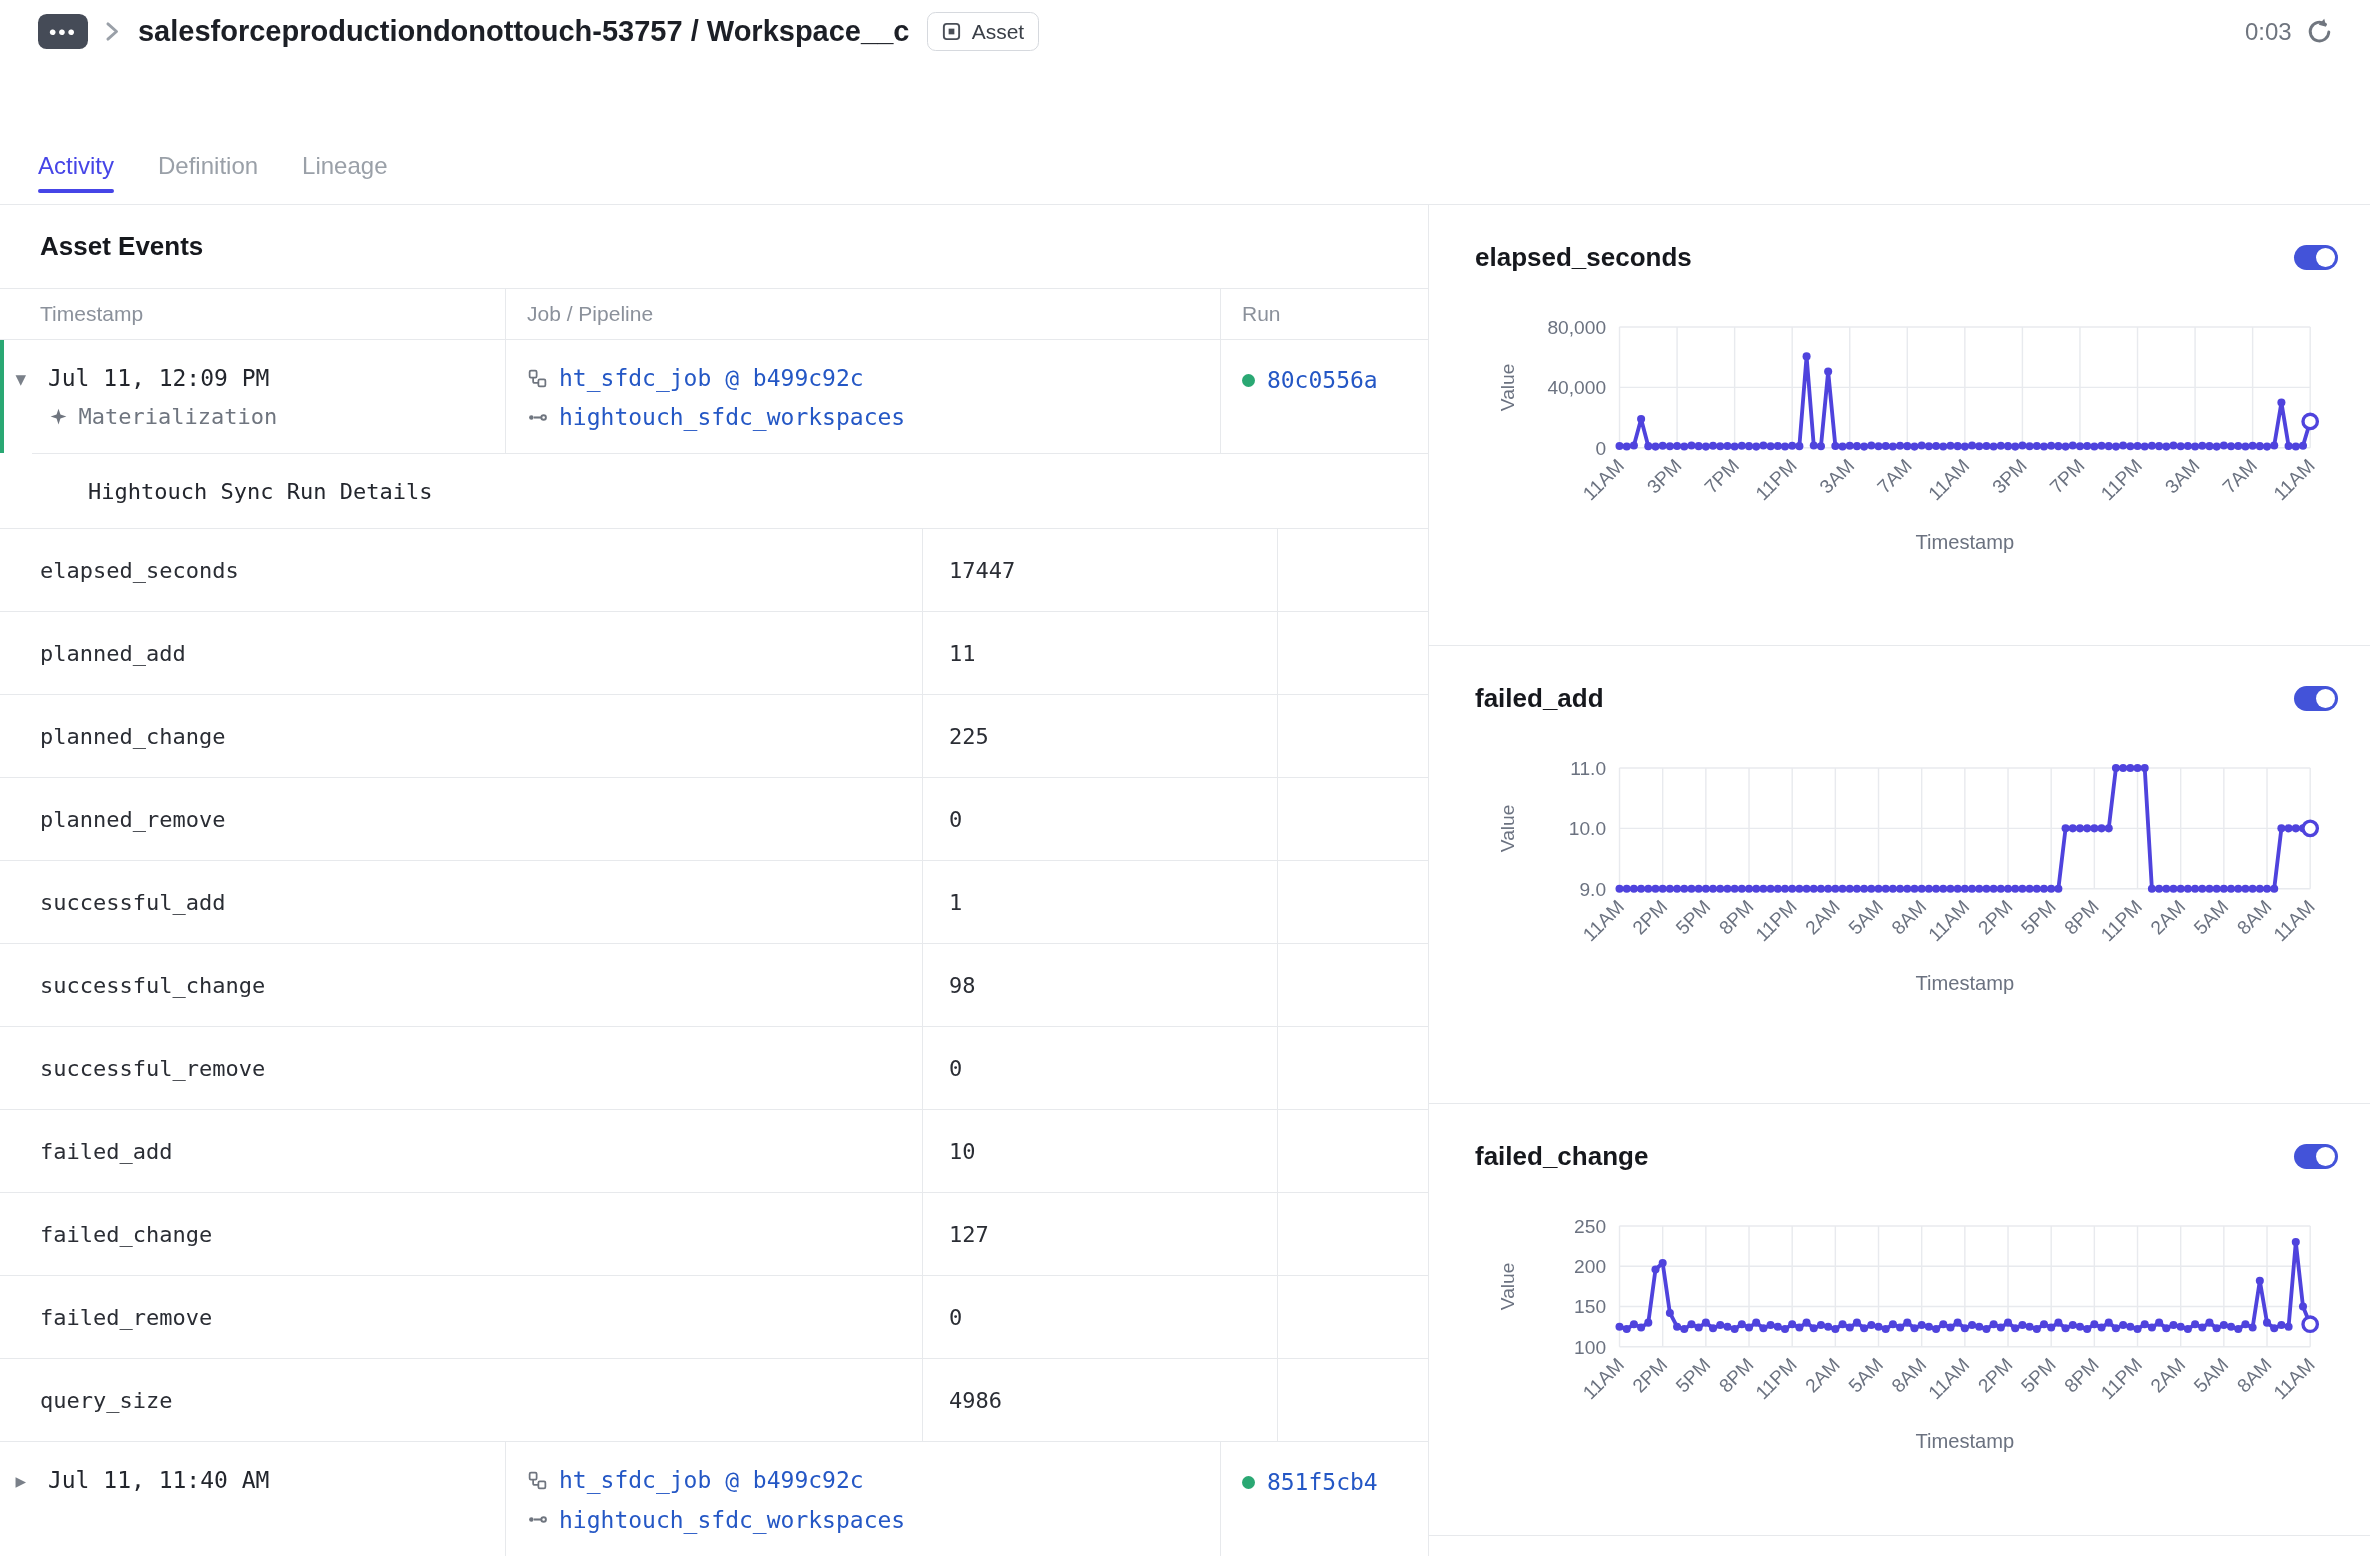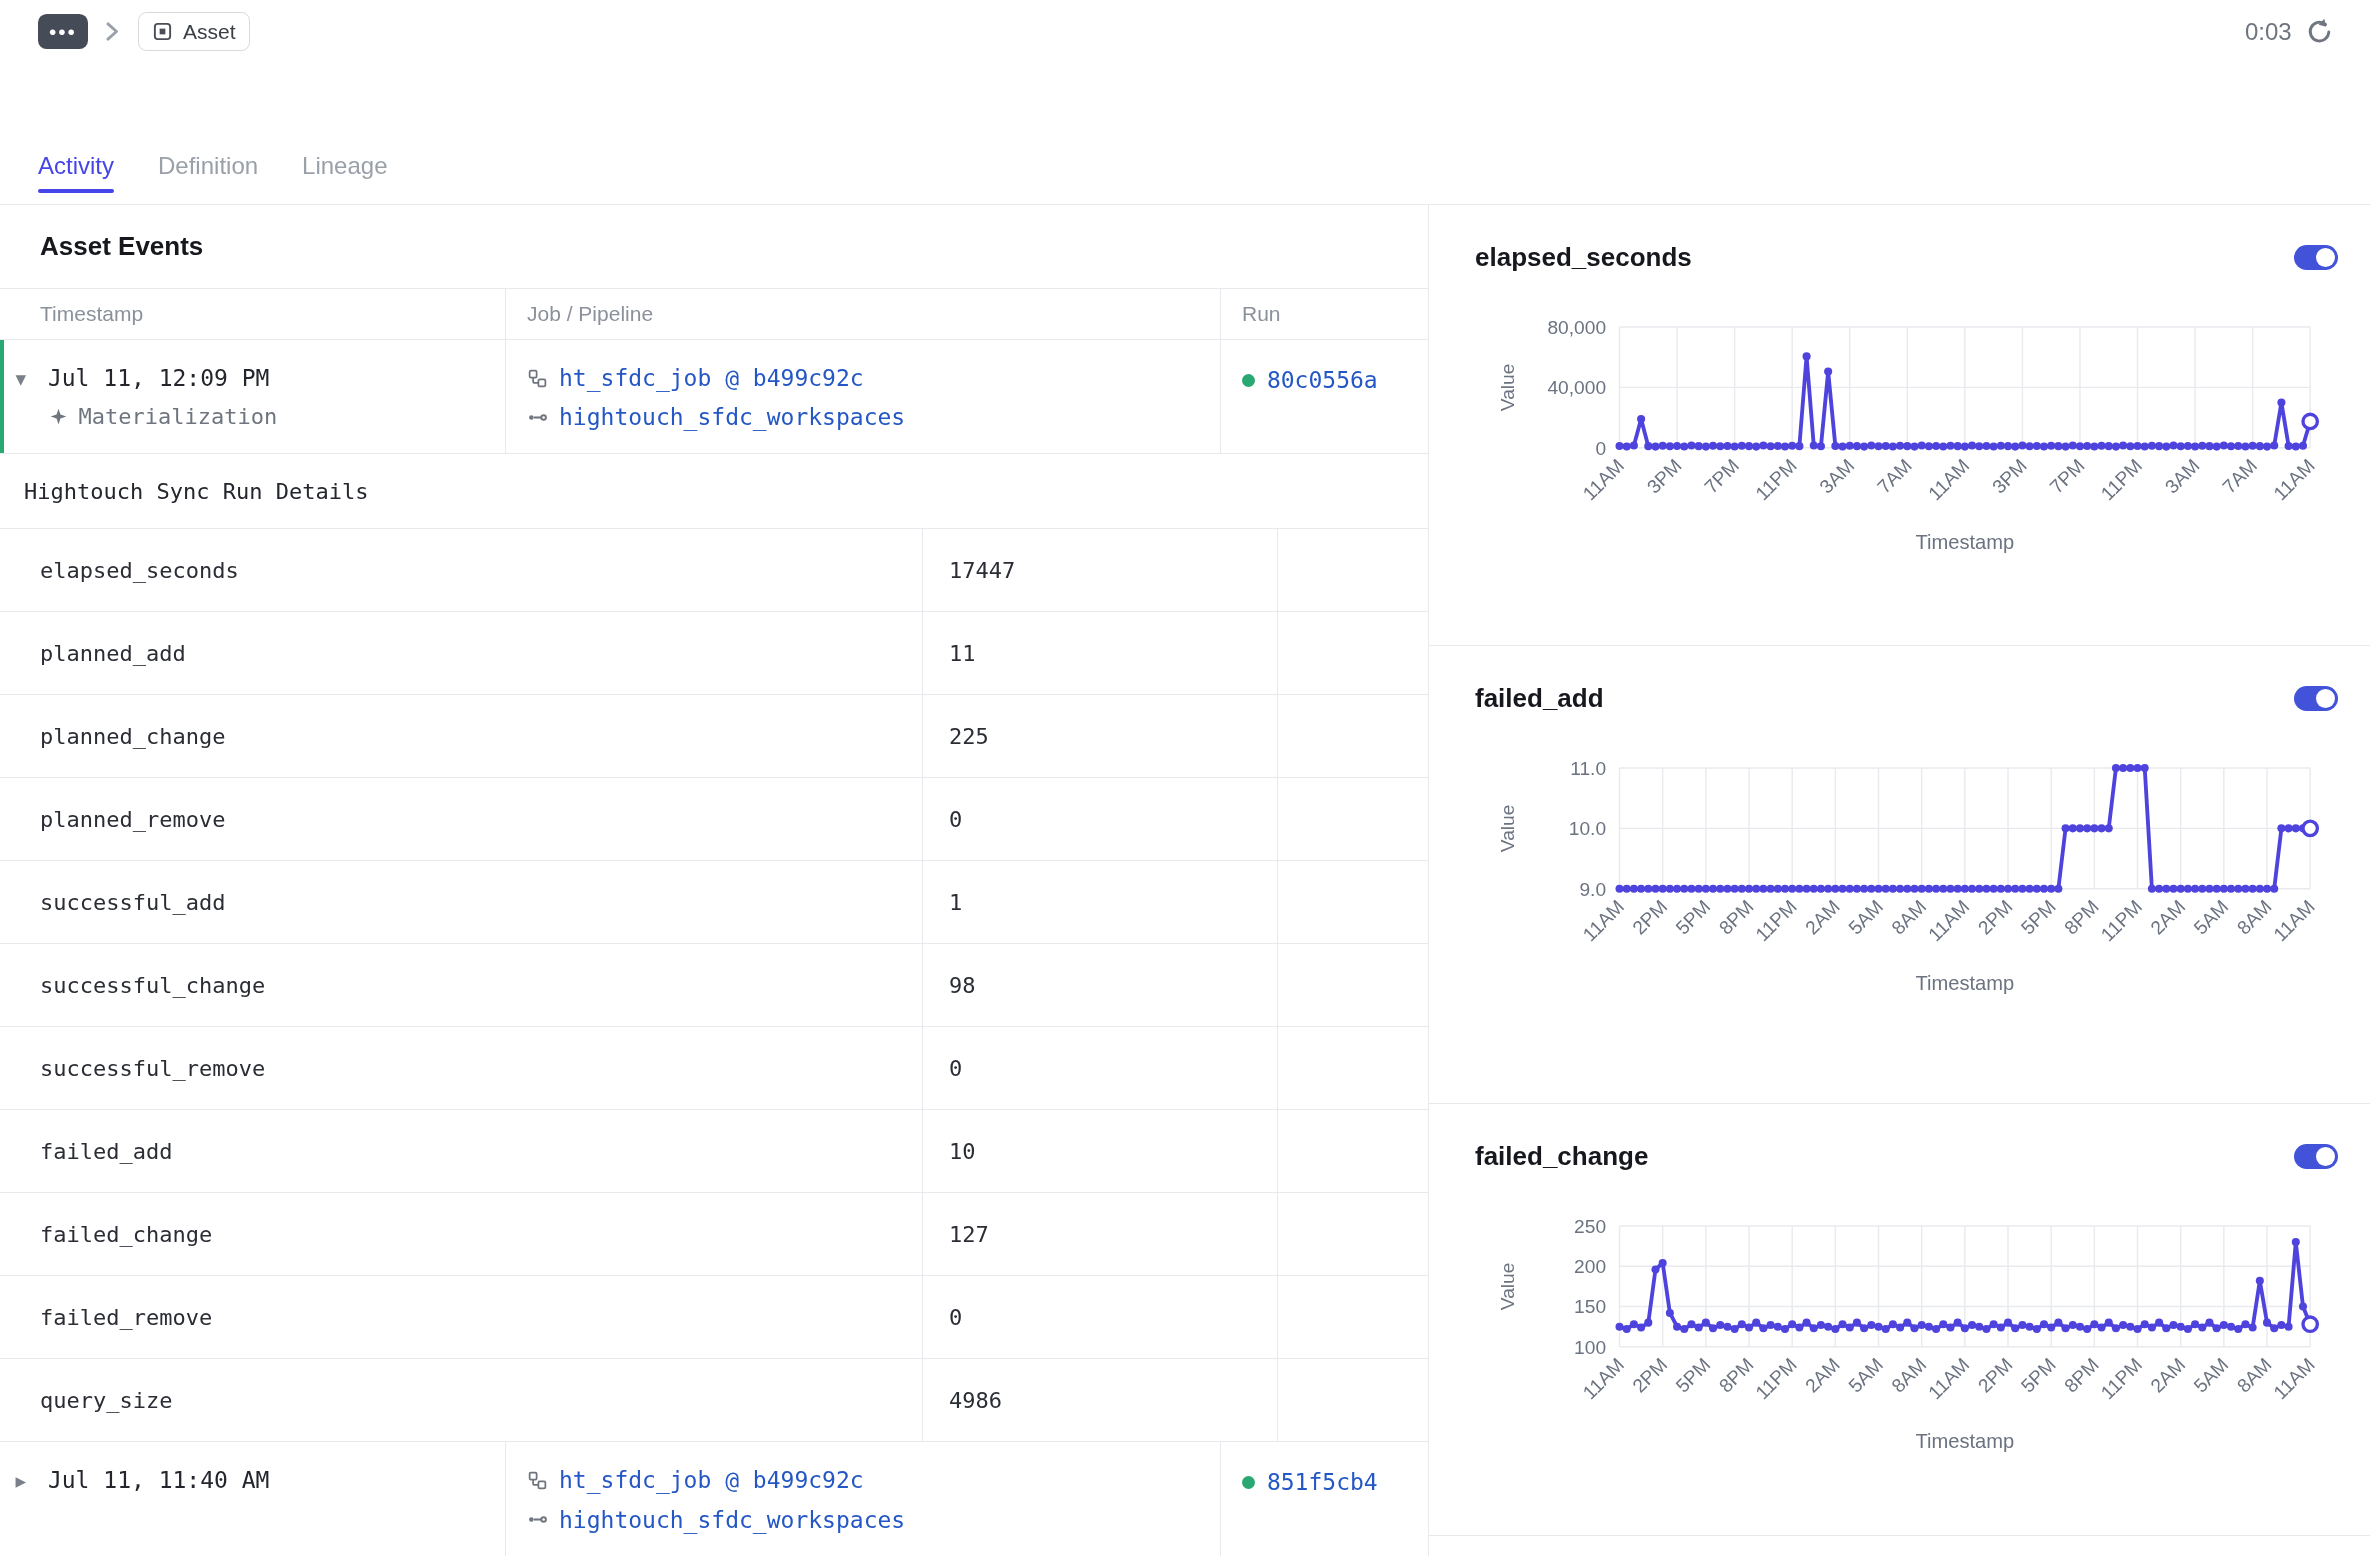--- a/index.html
+++ b/index.html
@@ -55,22 +55,22 @@
   .ts-l1{font-family:"DejaVu Sans Mono",monospace;font-size:23px;color:#23262d;}
   .ts-l2{margin-top:13.4px;display:flex;align-items:center;gap:9.6px;color:var(--gray2);
          font-family:"DejaVu Sans Mono",monospace;font-size:22px;}
   .job-cell{padding:25px 0 0 21px;border-left:1px solid var(--border);}
   .job-line{display:flex;align-items:center;gap:11px;}
   .job-line + .job-line{margin-top:13.4px;}
   .link{font-family:"DejaVu Sans Mono",monospace;font-size:23px;color:var(--link);cursor:pointer;text-decoration:none;}
   .run-cell{padding:27px 0 0 21px;border-left:1px solid var(--border);display:flex;gap:11.5px;}
   .run-dot{width:13.4px;height:13.4px;border-radius:50%;background:var(--green);margin-top:6.7px;flex:none;}
 
-  .details-heading{height:75px;border-top:1px solid var(--border);display:flex;align-items:center;padding-left:24px;
-                   font-family:"DejaVu Sans Mono",monospace;font-size:22px;color:#23262d;}
+  .details-heading{height:75px;border-top:1px solid var(--border);display:flex;align-items:center;padding-left:56px;
+                   font-family:"DejaVu Sans Mono",monospace;font-size:22px;color:#23262d;margin-left:32px;}
   .kv-row{height:83px;display:grid;grid-template-columns:922px 355px 1fr;border-top:1px solid var(--border);}
   .kv-key{display:flex;align-items:center;padding-left:40px;font-family:"DejaVu Sans Mono",monospace;font-size:22px;color:var(--mono-dark);}
   .kv-val{border-left:1px solid var(--border);display:flex;align-items:center;padding-left:26px;
           font-family:"DejaVu Sans Mono",monospace;font-size:22px;color:var(--mono-dark);}
   .kv-extra{border-left:1px solid var(--border);}
 
   
   .chart-section{padding:0 33px 0 46px;border-bottom:1px solid var(--border);}
   .chart-section.s1{height:441px;}
   .chart-section.s2{height:458px;}
@@ -88,20 +88,21 @@
 <body>
 
 <header class="topbar">
   <div class="tb-left">
     <div class="menu-btn">
       <span>•••</span>
     </div>
     <svg width="15.4" height="23" viewBox="0 0 16 24">
       <path d="M3 4 L12 12 L3 20" fill="none" stroke="#9aa0a8" stroke-width="3" stroke-linecap="round" stroke-linejoin="round"></path>
     </svg>
+    <h1 class="page-title">salesforceproductiondonottouch-53757 / Workspace__c</h1>
     <div class="asset-badge">
       <svg width="21" height="21" viewBox="0 0 22 22">
         <rect x="3" y="3" width="16" height="16" rx="3" fill="none" stroke="#4a4f57" stroke-width="2"></rect>
         <rect x="8" y="8" width="6" height="6" fill="#4a4f57"></rect>
       </svg>
       <span>Asset</span>
     </div>
   </div>
   <div class="tb-right">
     <span class="timer">0:03</span>

